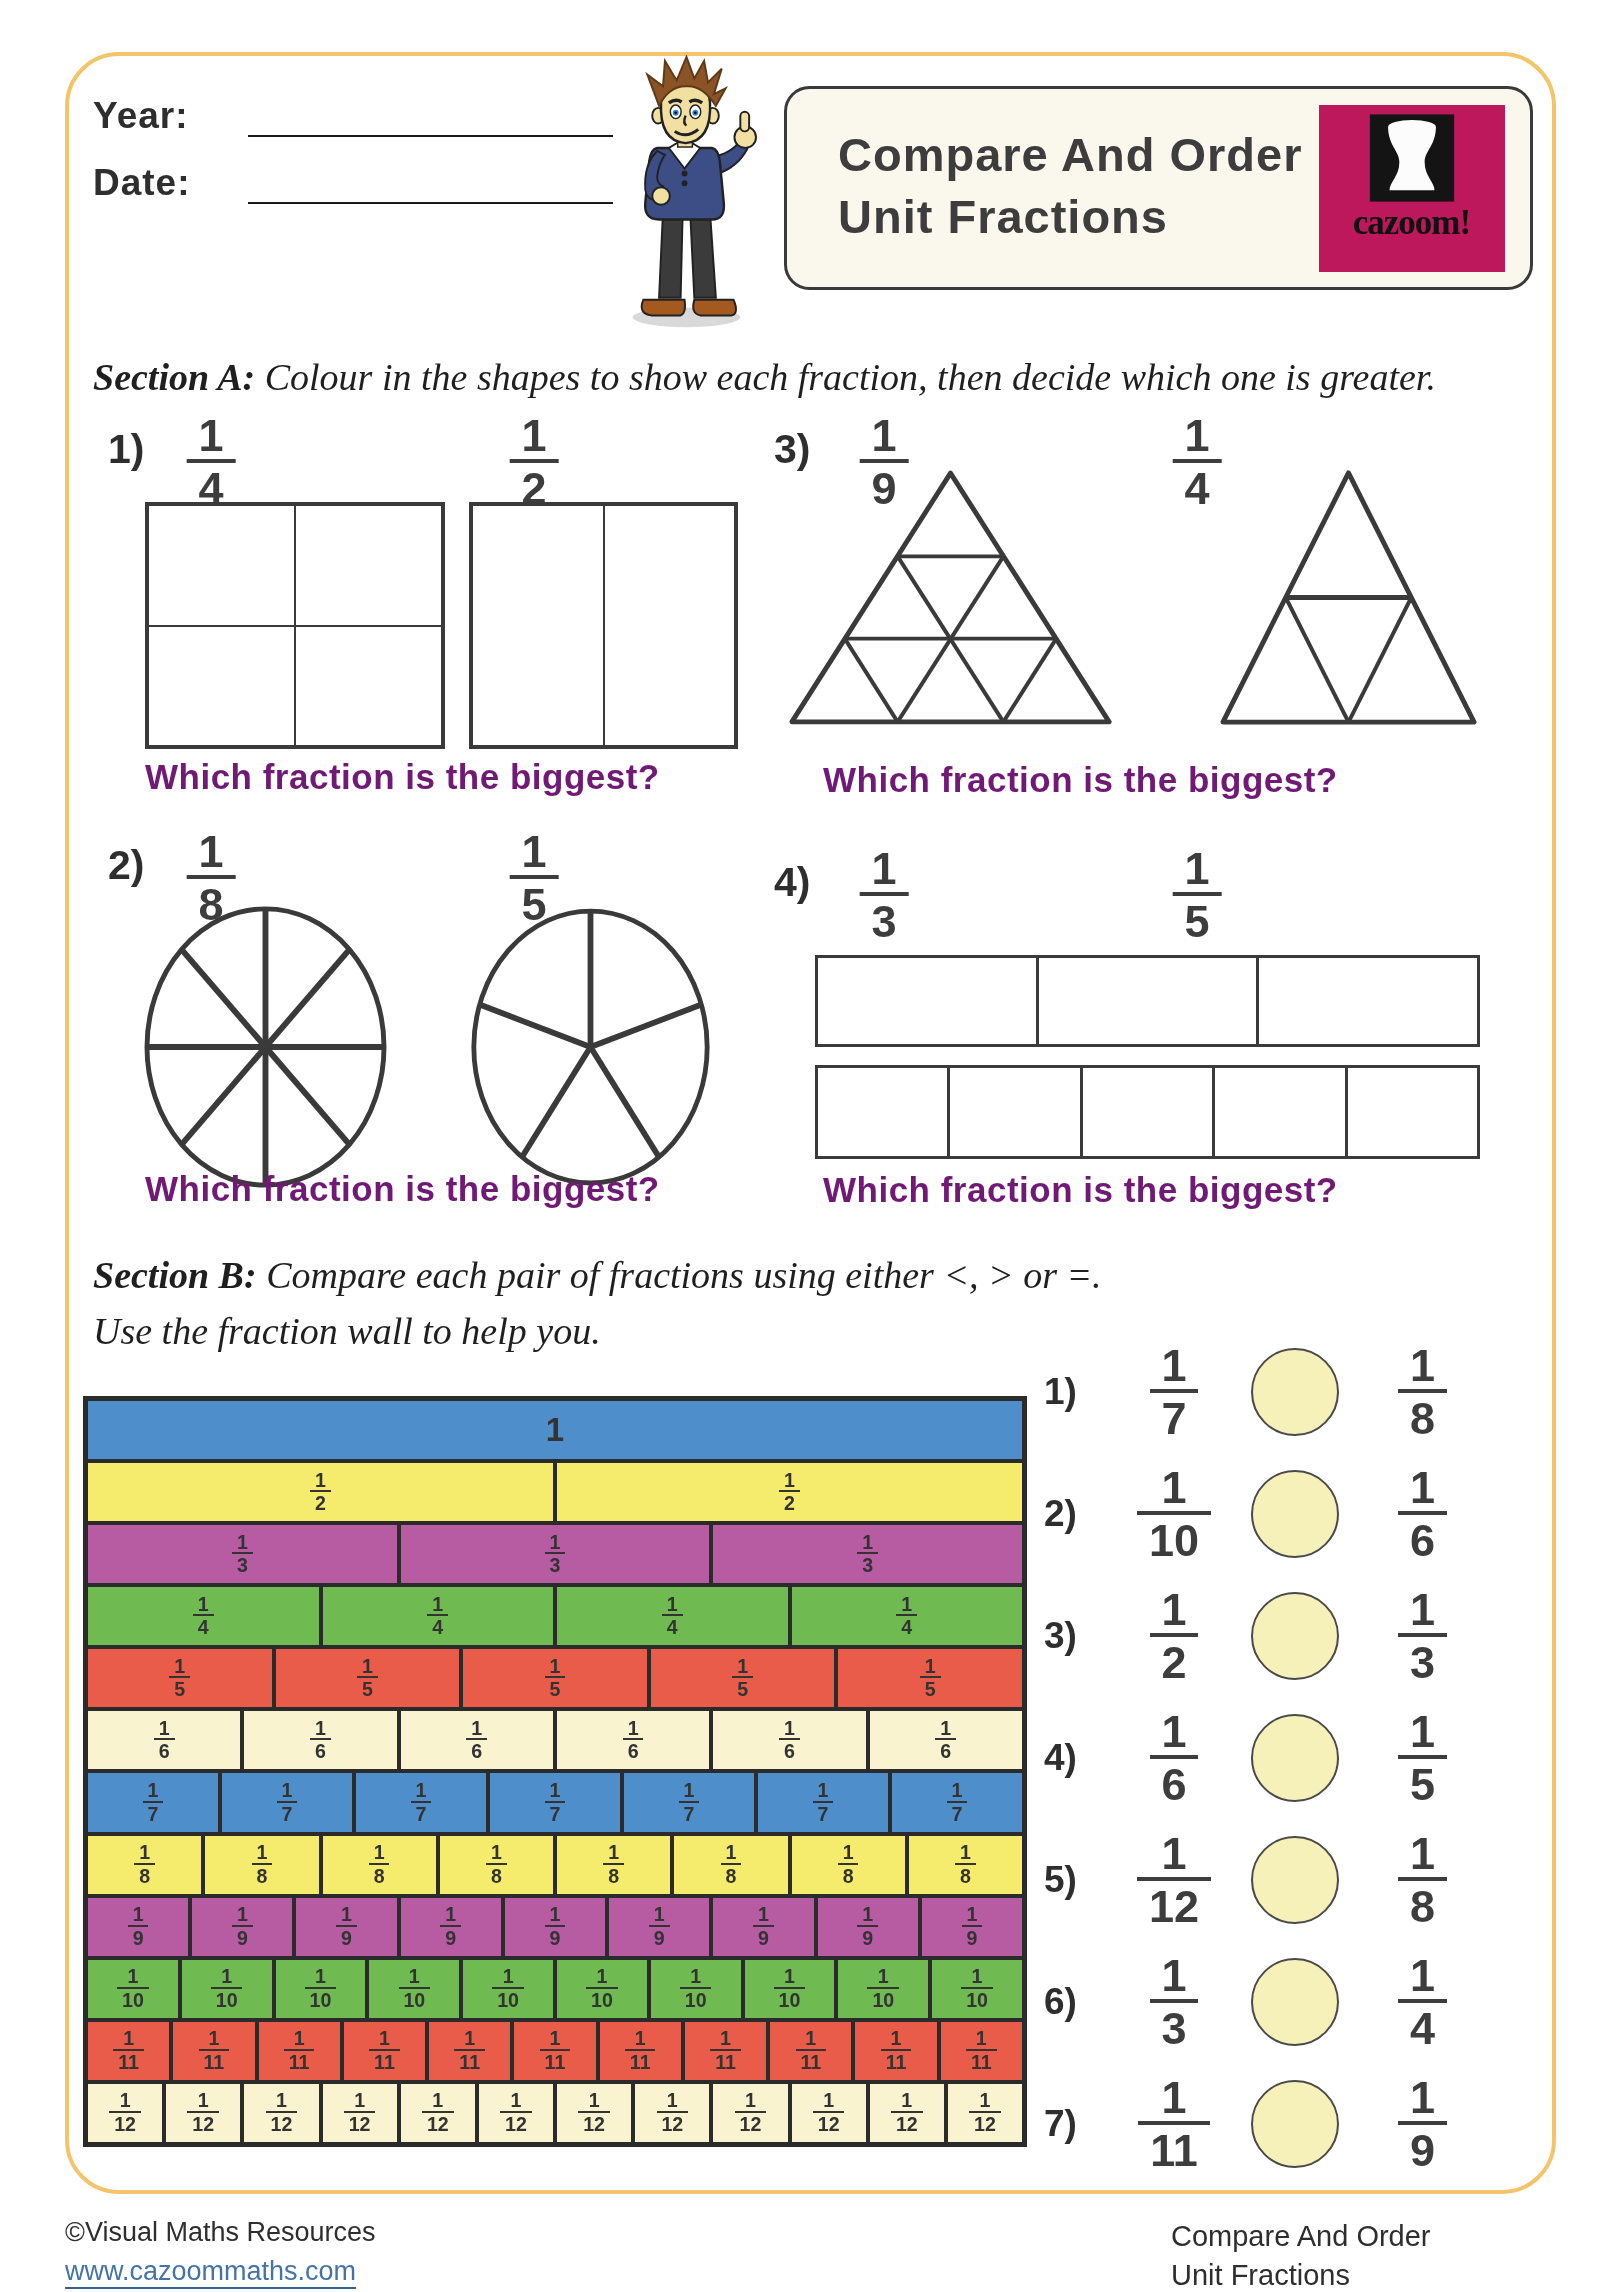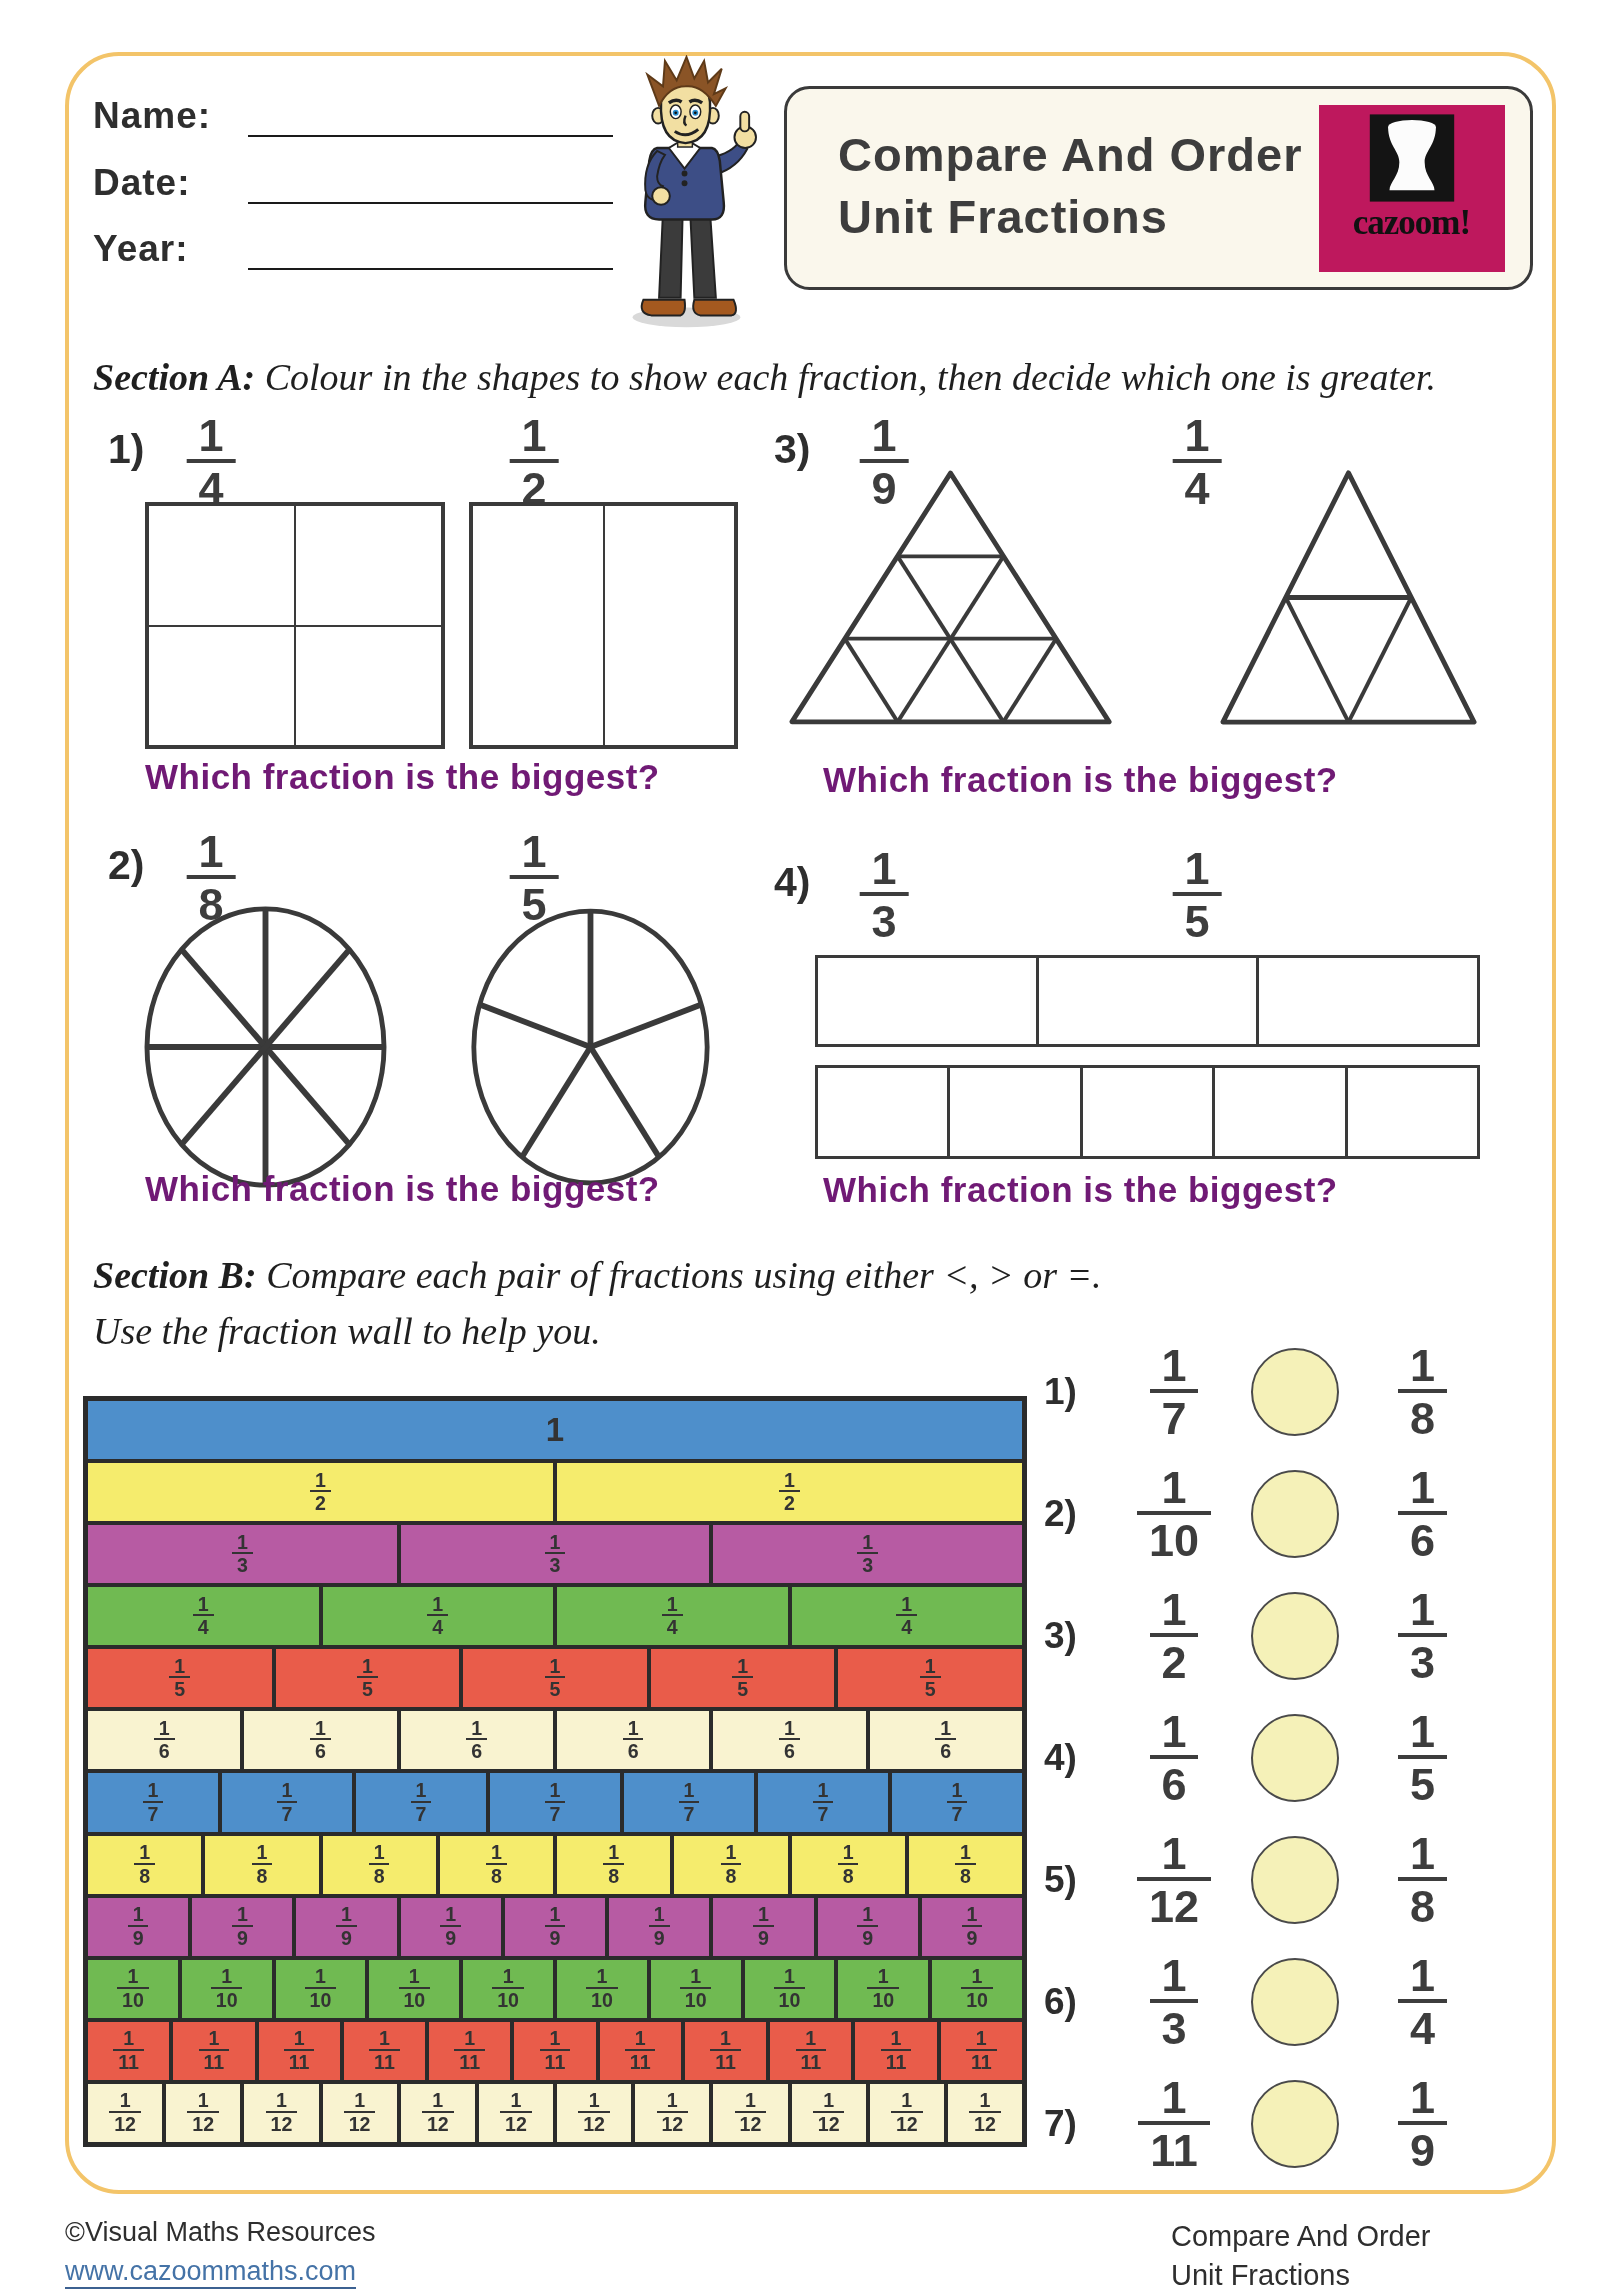--- a/index.html
+++ b/index.html
@@ -75,29 +75,25 @@
   .footer-right{position:absolute;left:1171px;top:2217px;font-size:29px;color:#2e2e2e;line-height:1.35;}
 </style>
 </head>
 <body>
 
 <div class="page">
   <div class="border-frame"></div>
 
   <div class="fields">
     <div class="field">
-      <span class="field-label">Name:</span>
+      <span class="field-label">Year:</span>
       <span class="field-line"></span>
     </div>
     <div class="field">
       <span class="field-label">Date:</span>
-      <span class="field-line"></span>
-    </div>
-    <div class="field">
-      <span class="field-label">Year:</span>
       <span class="field-line"></span>
     </div>
   </div>
 
   <svg class="mascot" viewBox="0 0 175 285">
     <ellipse cx="88" cy="268" rx="55" ry="10" fill="#d9d9d9"></ellipse>
     <path d="M64,160 L60,248 L82,248 L84,165 Z" fill="#3b3b3b" stroke="#222" stroke-width="2"></path>
     <path d="M92,165 L96,248 L118,248 L112,160 Z" fill="#3b3b3b" stroke="#222" stroke-width="2"></path>
     <path d="M44,250 q-6,14 8,16 l30,0 q6,-2 4,-16 z" fill="#a4591f" stroke="#222" stroke-width="2"></path>
     <path d="M96,250 q-4,14 6,16 l32,0 q8,-2 2,-16 z" fill="#a4591f" stroke="#222" stroke-width="2"></path>

